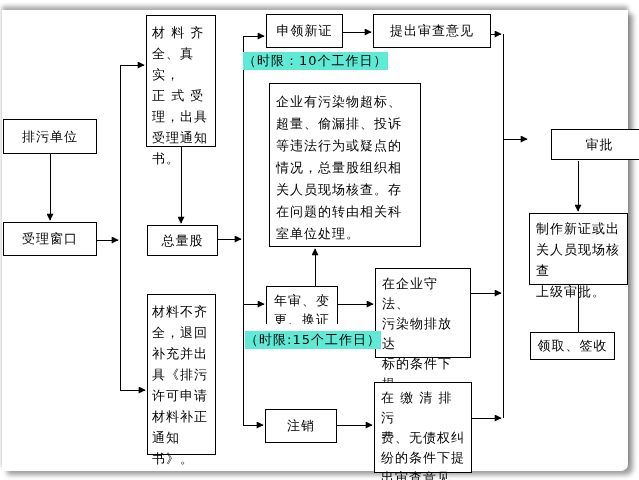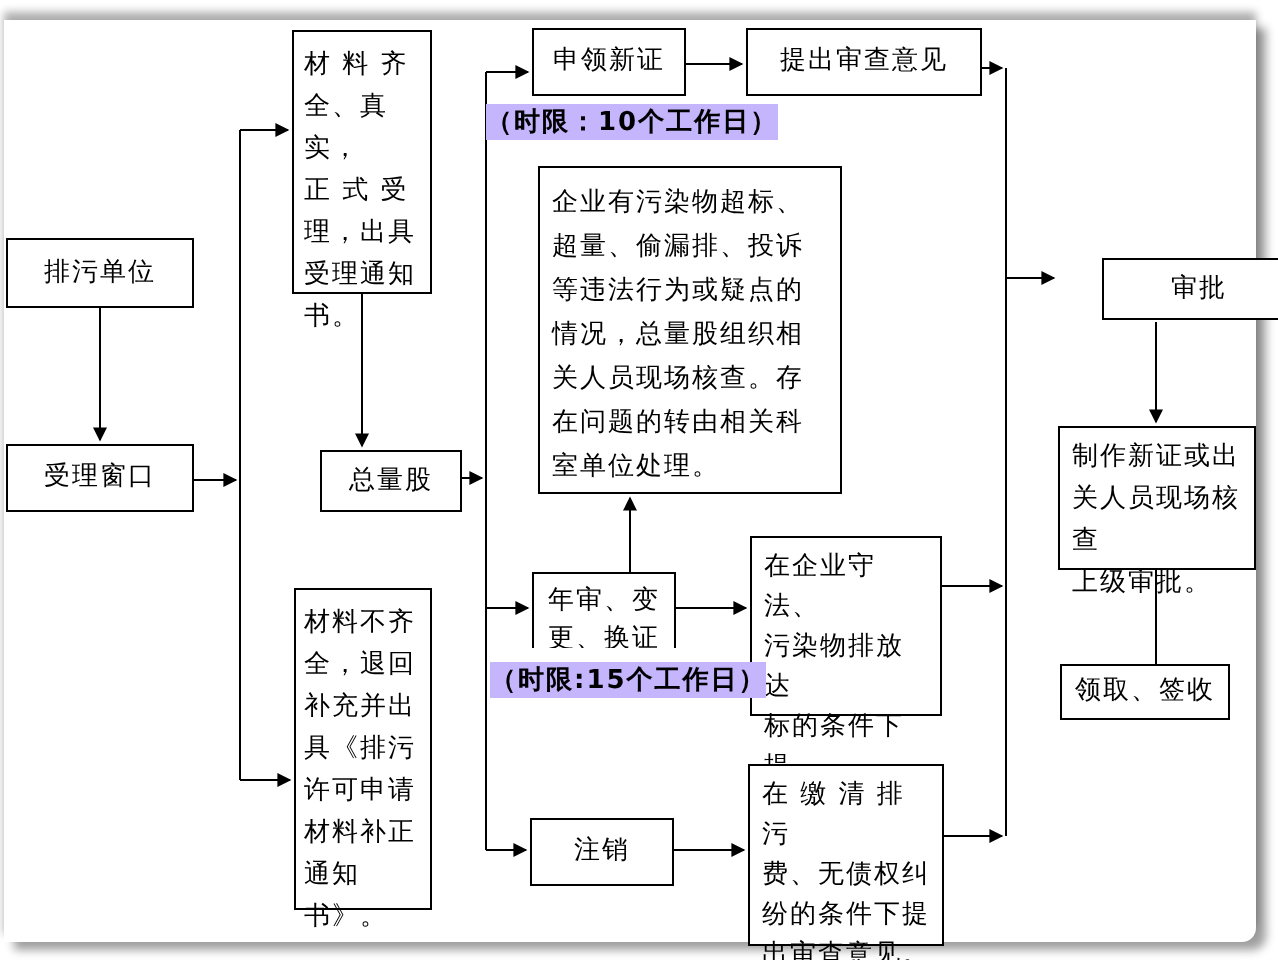--- a/index.html
+++ b/index.html
@@ -14,26 +14,26 @@
     box-shadow:0 -4px 4px rgba(0,0,0,0.32), 5px 4px 5px rgba(0,0,0,0.38);
     border-radius:0 0 7px 0;
   }
   .node{
     position:absolute;border:1px solid #000;background:#fff;
     font-size:13px;line-height:20px;letter-spacing:1px;
     box-sizing:border-box;
   }
   .center{
     display:flex;align-items:center;justify-content:center;
-    text-align:right;white-space:nowrap;
+    text-align:right;white-space:nowrap;font-family:Liberation Serif, serif;
   }
   .multiline{white-space:pre-line;}
   .flow-label{
-    position:absolute;font-size:13px;font-weight:bold;letter-spacing:1px;
-    white-space:nowrap;background:#c4b5fd;text-align:right;
+    position:absolute;font-size:13px;font-weight:normal;letter-spacing:1px;
+    white-space:nowrap;background:#5eead4;text-align:right;
   }
   svg.connectors{position:absolute;left:0;top:0;}
   svg.connectors line{stroke:#000;stroke-width:1;shape-rendering:crispEdges;}
 </style>
 </head>
 <body>
 
 <div class="stage">
 
   <div class="page"></div>
@@ -94,21 +94,21 @@
 
   <div class="node center" style="left:3px;top:222px;width:94px;height:34px">受理窗口</div>
 
   <div class="node multiline" style="left:146px;top:15px;width:70px;height:132px;padding:6px 5px;line-height:21px">材 料 齐
 全、真实，
 正 式 受
 理，出具
 受理通知
 书。</div>
 
-  <div class="node center" style="left:160px;top:225px;width:71px;height:31px">总量股</div>
+  <div class="node center" style="left:147px;top:225px;width:71px;height:31px">总量股</div>
 
   <div class="node multiline" style="left:147px;top:294px;width:69px;height:161px;padding:6px 4px;line-height:21px">材料不齐
 全，退回
 补充并出
 具《排污
 许可申请
 材料补正
 通知书》。</div>
 
   <div class="node center" style="left:266px;top:14px;width:77px;height:34px">申领新证</div>

